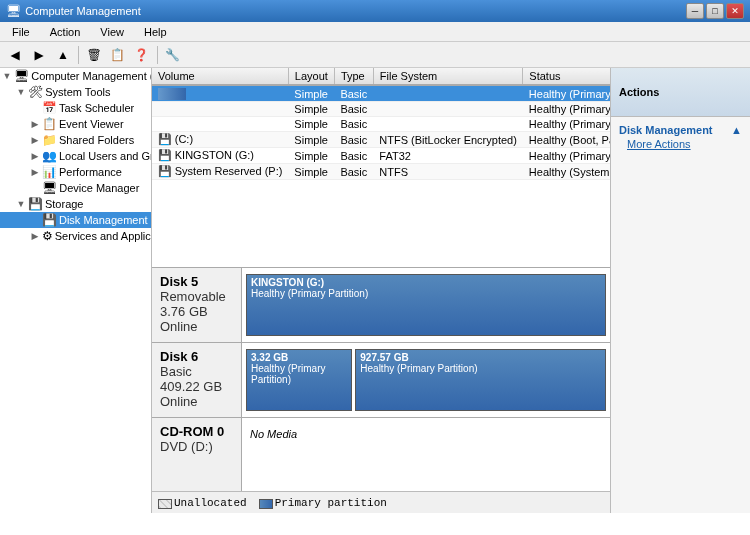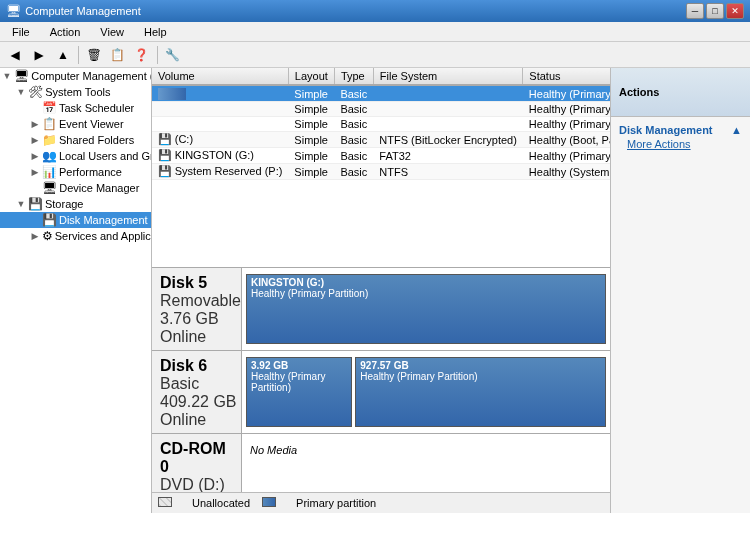--- a/index.html
+++ b/index.html
@@ -167,21 +167,21 @@
       display: flex;
       min-height: 75px;
       border-bottom: 1px solid #aaa;
       margin: 0;
     }
     .disk-info {
       width: 90px;
       min-width: 90px;
       padding: 6px 4px 4px 8px;
       border-right: 1px solid #aaa;
-      font-size: 16px;
+      font-size: 13px;
       background: #f0f0f0;
     }
     .disk-info-name { font-weight: bold; }
     .disk-info-type { color: #333; }
     .disk-info-size { color: #333; }
     .disk-info-status { color: #333; }
     .disk-parts {
       flex: 1;
       display: flex;
       align-items: stretch;
@@ -220,22 +220,23 @@
       background: #f0f0f0;
       border-top: 1px solid #bbb;
       display: flex;
       align-items: center;
       padding: 0 6px;
       font-size: 11px;
       gap: 12px;
     }
     .legend-item {
       display: flex;
-      align-items: flex-start;
-      gap: 20px;
+      align-items: flex-end;
+      gap: 2px;
+      font-family: Liberation Mono, monospace;
     }
     .legend-box {
       width: 14px; height: 10px;
       border: 1px solid #555;
     }
     .legend-unalloc {
       background: repeating-linear-gradient(
         45deg,
         #ccc,
         #ccc 2px,
@@ -460,21 +461,21 @@
         </div>
         <div class="disk-row">
           <div class="disk-info">
             <div class="disk-info-name">Disk 6</div>
             <div class="disk-info-type">Basic</div>
             <div class="disk-info-size">409.22 GB</div>
             <div class="disk-info-status">Online</div>
           </div>
           <div class="disk-parts">
             <div class="part-block part-primary" style="flex: 0.4 1 0%;">
-              <div class="part-name">3.92 GB</div>
+              <div class="part-name">3.32 GB</div>
               <div class="part-status">Healthy (Primary Partition)</div>
             </div>
             <div class="part-block part-primary" style="flex: 1 1 0%;">
               <div class="part-name">927.57 GB</div>
               <div class="part-status">Healthy (Primary Partition)</div>
             </div>
           </div>
         </div>
         <div class="disk-row">
           <div class="disk-info">

